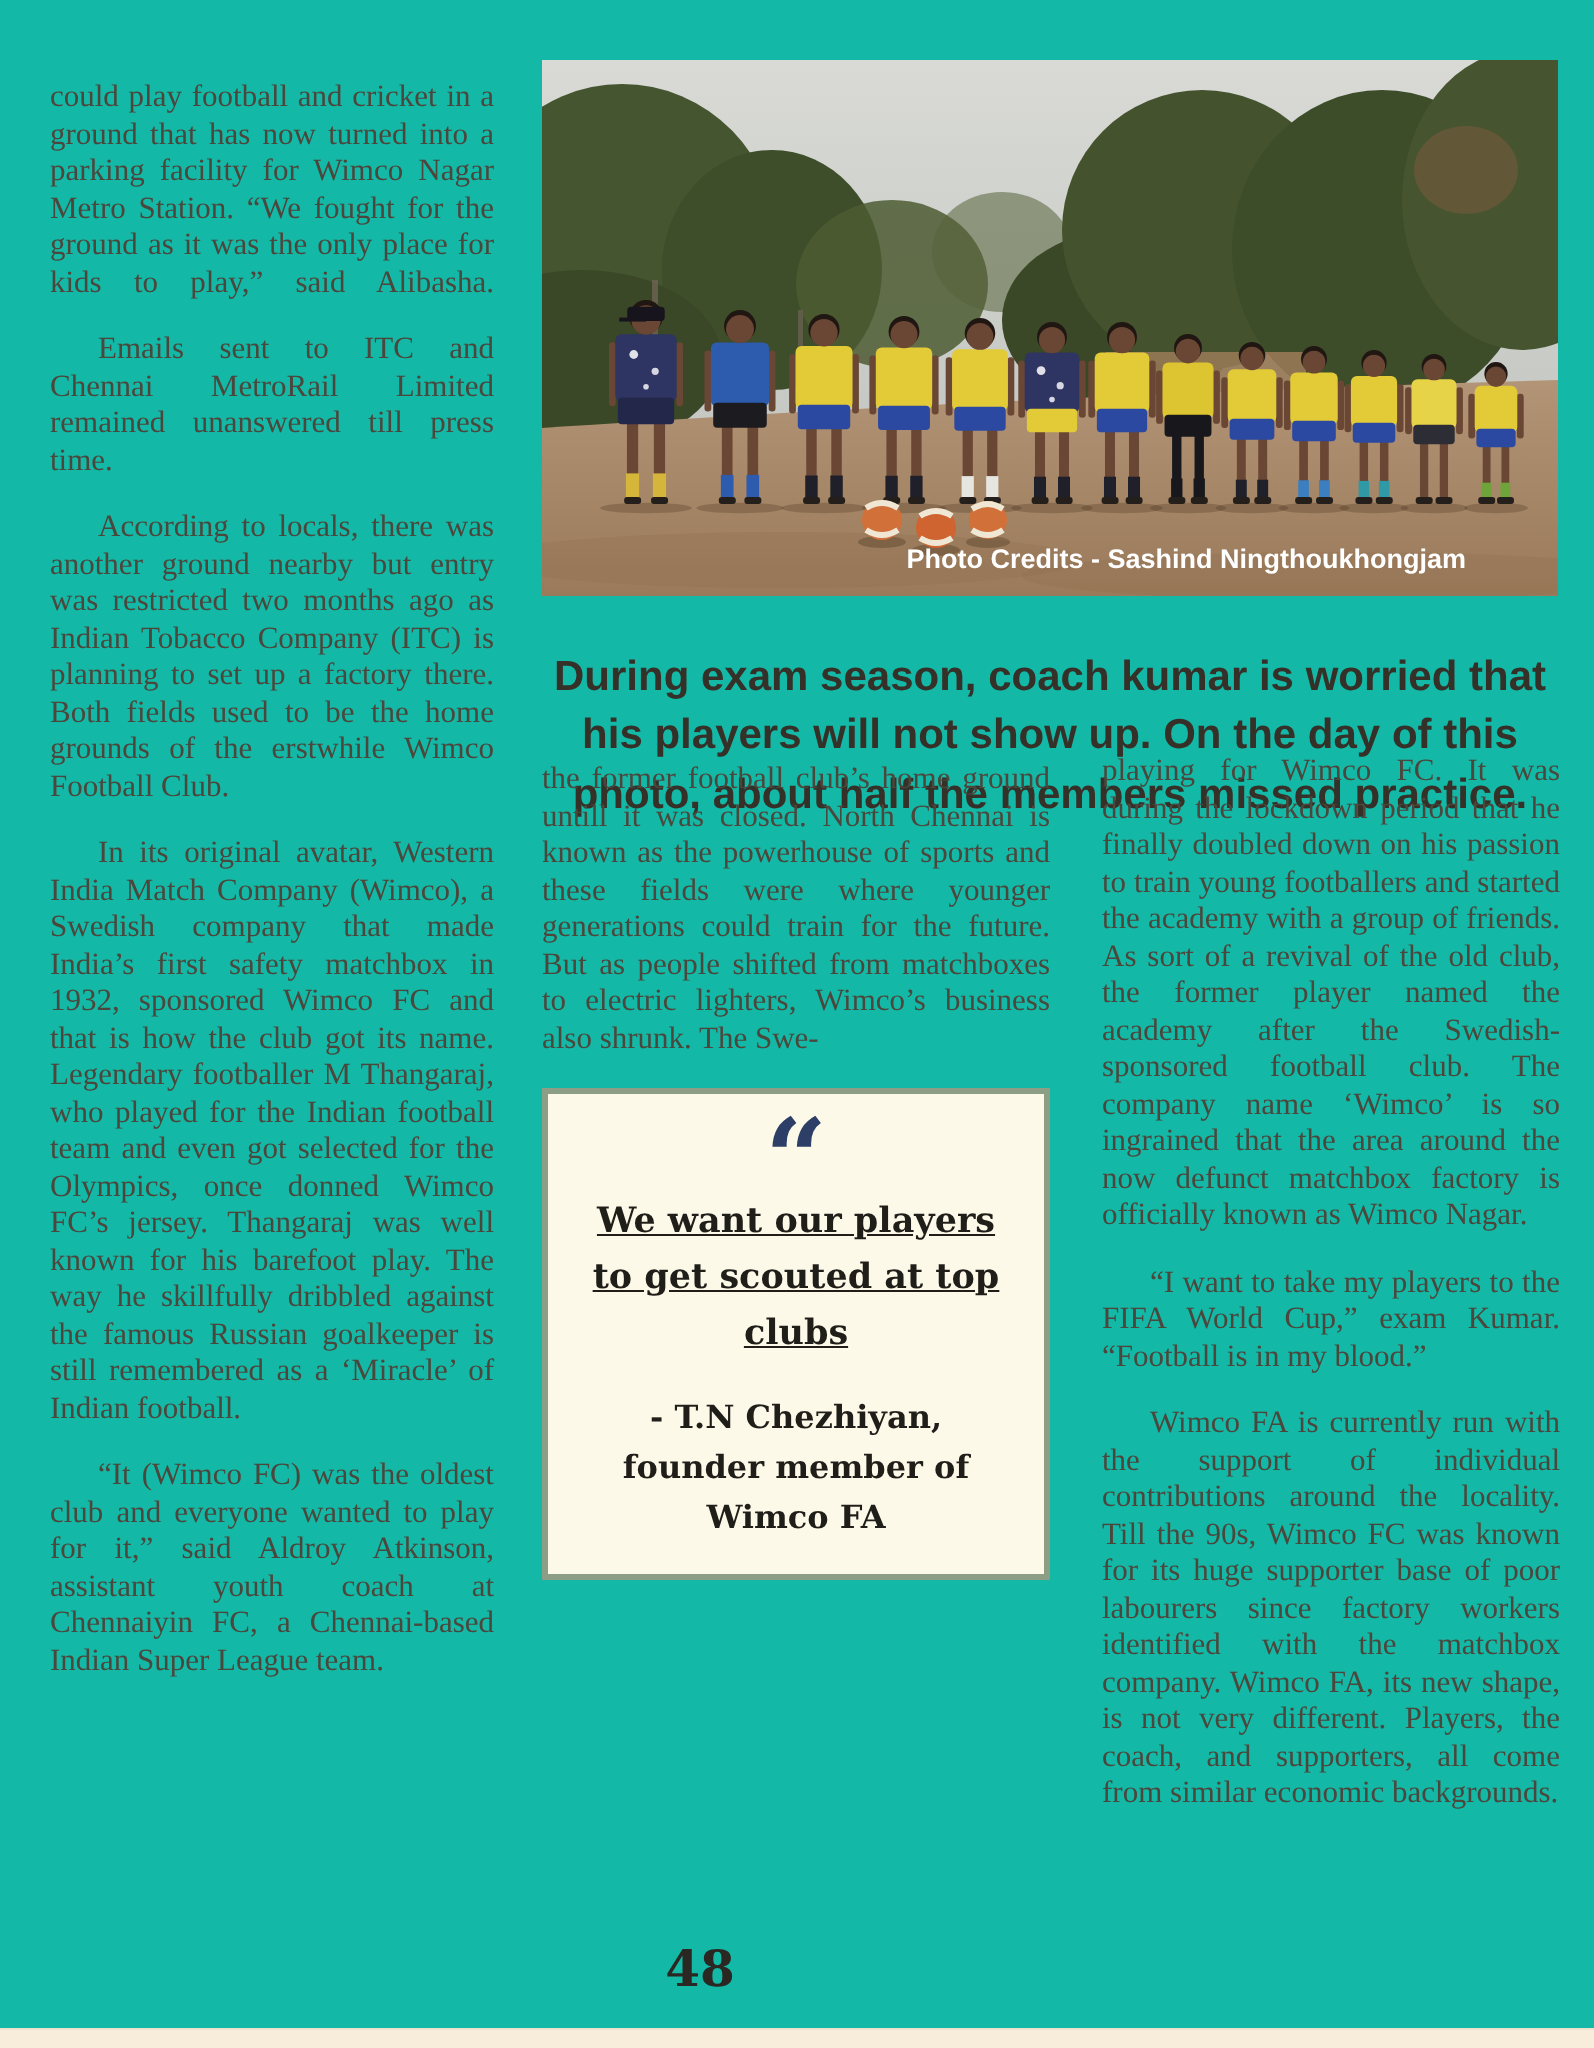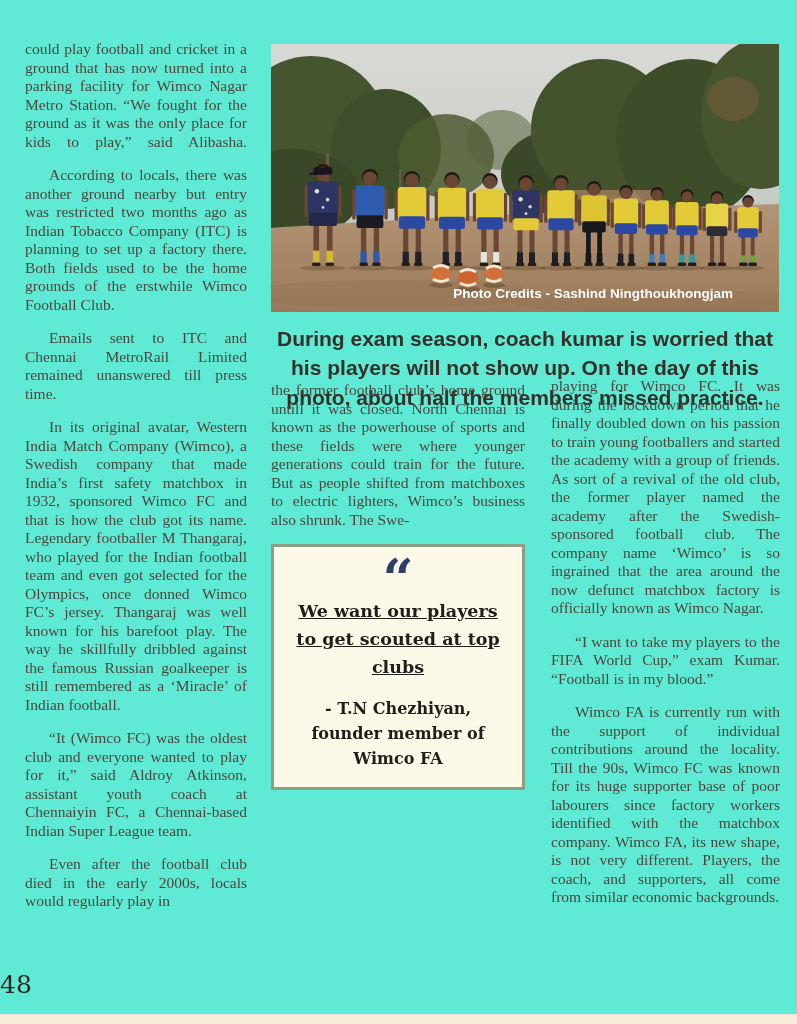--- a/index.html
+++ b/index.html
@@ -1,57 +1,56 @@
 <!DOCTYPE html>
 <html><head>
 <meta charset="utf-8">
 <style>
   html,body{margin:0;padding:0;background:#fbf5e1;}
-  .page{position:relative;width:797px;height:1024px;background:#5eead4;overflow:hidden;
+  .page{position:relative;width:797px;height:1024px;background:#14b8a6;overflow:hidden;
         font-family:"Liberation Serif","DejaVu Serif",serif;}
   .col{position:absolute;text-align:justify;color:#4b473c;font-size:15.5px;line-height:18.5px;}
   .col .para{margin:0 0 15px;text-indent:1.55em;}
   .col .para.cont{text-indent:0;}
   #col1{left:25px;top:40px;width:222px;}
   #col1 .para.cont:first-child{text-align-last:justify;}
   #col2{left:271px;top:381px;width:254px;}
   #col3{left:551px;top:377px;width:229px;}
 
-  .photo{position:absolute;left:271px;top:44px;width:508px;height:268px;border-radius:28px;}
+  .photo{position:absolute;left:271px;top:30px;width:508px;height:268px;border-radius:28px;}
   .photo svg{display:block;width:508px;height:268px;}
   .caption{position:absolute;left:271px;top:324px;width:508px;text-align:center;
            font-family:"Liberation Sans","DejaVu Sans",sans-serif;font-weight:bold;
            font-size:21px;line-height:1.4;color:#353028;}
 
   .quotebox{border:3px solid #8c9f86;background:#fdf9e9;margin:0 0 15px;
             padding:4px 12px 16px;text-align:center;text-indent:0;}
   .qmark{font-family:"DejaVu Serif",serif;font-weight:bold;color:#2d3f66;
          font-size:54px;line-height:1.05;height:46px;overflow:visible;}
   .qtext{font-family:"DejaVu Serif",serif;font-weight:bold;font-size:17.5px;
          line-height:1.6;color:#201e19;margin:0 0 16px;text-decoration:underline;}
   .qattr{font-family:"DejaVu Serif",serif;font-weight:bold;font-size:16px;
          line-height:1.55;color:#201e19;padding:0 14px;}
 
-  .pagenum{position:absolute;left:0;top:970px;width:700px;text-align:left;
-           font-family:"DejaVu Serif",serif;font-weight:normal;font-size:25px;color:#2b2722;}
+  .pagenum{position:absolute;left:0;top:970px;width:700px;text-align:center;
+           font-family:"DejaVu Serif",serif;font-weight:bold;font-size:25px;color:#2b2722;}
   .bottom-strip{position:absolute;left:0;bottom:0;width:100%;height:9px;
                 background:#f8ecda;border-top:1px solid #efe2cf;}
 </style>
 </head>
 <body>
 
 <div class="page">
 
   <div class="col" id="col1">
       <p class="para cont">could play football and cricket in a ground that has now turned into a parking facility for Wimco Nagar Metro Station. “We fought for the ground as it was the only place for kids to play,” said Alibasha.</p>
+      <p class="para">Emails sent to ITC and Chennai MetroRail Limited remained unanswered till press time.</p>
       <p class="para">According to locals, there was another ground nearby but entry was restricted two months ago as Indian Tobacco Company (ITC) is planning to set up a factory there. Both fields used to be the home grounds of the erstwhile Wimco Football Club.</p>
-      <p class="para">Emails sent to ITC and Chennai MetroRail Limited remained unanswered till press time.</p>
       <p class="para">In its original avatar, Western India Match Company (Wimco), a Swedish company that made India’s first safety matchbox in 1932, sponsored Wimco FC and that is how the club got its name. Legendary footballer M Thangaraj, who played for the Indian football team and even got selected for the Olympics, once donned Wimco FC’s jersey. Thangaraj was well known for his barefoot play. The way he skillfully dribbled against the famous Russian goalkeeper is still remembered as a ‘Miracle’ of Indian football.</p>
       <p class="para">“It (Wimco FC) was the oldest club and everyone wanted to play for it,” said Aldroy Atkinson, assistant youth coach at Chennaiyin FC, a Chennai-based Indian Super League team.</p>
-      <p class="para">Even after the football club died in the early 2000s, locals would regularly play in</p>
     </div>
 
   <figure class="photo" style="margin:0">
     <svg viewBox="0 0 508 268" aria-hidden="true">
       <defs>
         <linearGradient id="skyg" x1="0" y1="0" x2="0" y2="1">
           <stop offset="0" stop-color="#d9dad6"></stop>
           <stop offset="1" stop-color="#c3c6c1"></stop>
         </linearGradient>
         <linearGradient id="groundg" x1="0" y1="0" x2="0" y2="1">

